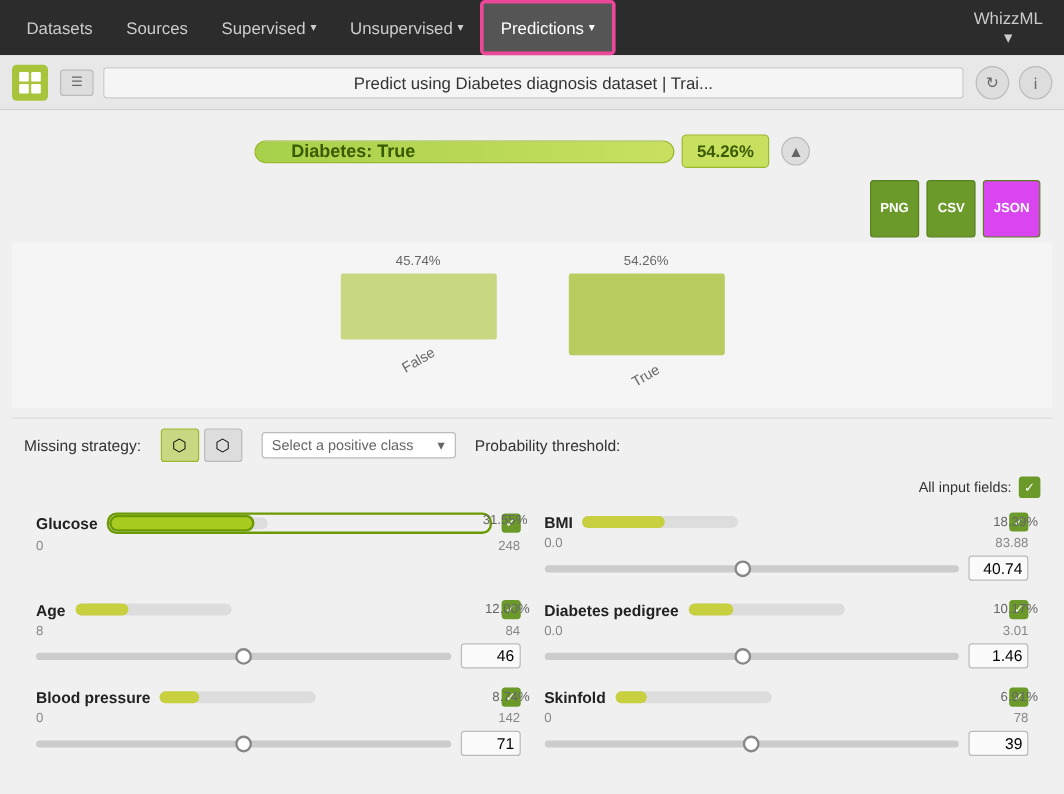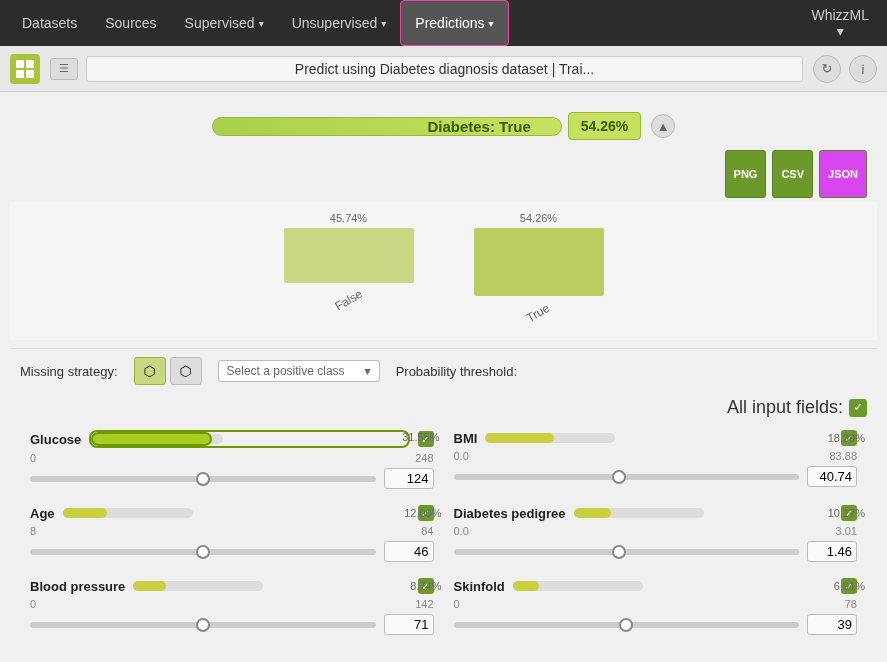--- a/index.html
+++ b/index.html
@@ -20,21 +20,21 @@
       display: flex;
       align-items: center;
       cursor: pointer;
       font-size: 14px;
       position: relative;
     }
     .nav-item.active {
       background: #555;
       color: #fff;
       border-radius: 4px;
-      border: 1px solid #ec4899;
+      border: 3px solid #ec4899;
     }
     .nav-item .caret {
       margin-left: 4px;
       font-size: 10px;
     }
     .nav-right {
       margin-left: auto;
       color: #ccc;
       padding: 0 10px;
       cursor: pointer;
@@ -110,21 +110,21 @@
       position: relative;
     }
     .prediction-bar {
       background: linear-gradient(to right, #a8d04a, #c8e060);
       border-radius: 20px;
       padding: 0 30px;
       font-weight: bold;
       font-size: 15px;
       color: #3a5a00;
       min-width: 350px;
-      text-align: right;
+      text-align: left;
       border: 1px solid #9ab830;
     }
     .prediction-pct {
       background: #c8e060;
       border: 1px solid #9ab830;
       border-radius: 4px;
       padding: 5px 12px;
       font-weight: bold;
       color: #3a5a00;
       margin-left: 6px;
@@ -271,21 +271,21 @@
     .prob-pct { font-size: 12px; color: #666; }
 
     
     .all-input-row {
       display: flex;
       justify-content: flex-end;
       align-items: center;
       padding: 4px 10px;
       gap: 6px;
     }
-    .all-input-label { font-size: 18px; color: #333; }
+    .all-input-label { font-size: 12px; color: #333; }
     .checkbox-green {
       width: 18px;
       height: 18px;
       background: #6b9a2a;
       border-radius: 3px;
       display: flex;
       align-items: center;
       justify-content: center;
       color: white;
       font-size: 11px;
@@ -498,26 +498,20 @@
           <div class="field-pct-fill highlighted" style="width:90%;"></div>
         </div>
         <span class="field-pct-label">31.55%</span>
       </div>
       <div class="field-checkbox">✓</div>
     </div>
     <div class="field-range-labels">
       <span>0</span>
       <span>248</span>
     </div>
-    <div class="field-slider-row">
-      <div class="field-slider">
-        <div class="field-slider-thumb" style="left:50%;transform:translateX(-50%);"></div>
-      </div>
-      <input class="field-value-input" value="124" type="text" style="">
-    </div>
   </div>
       <div class="field-group">
     <div class="field-header">
       <span class="field-name">BMI</span>
       <div class="field-bar-container" style="">
         <div class="field-pct-bar">
           <div class="field-pct-fill" style="width:53%;"></div>
         </div>
         <span class="field-pct-label">18.39%</span>
       </div>

